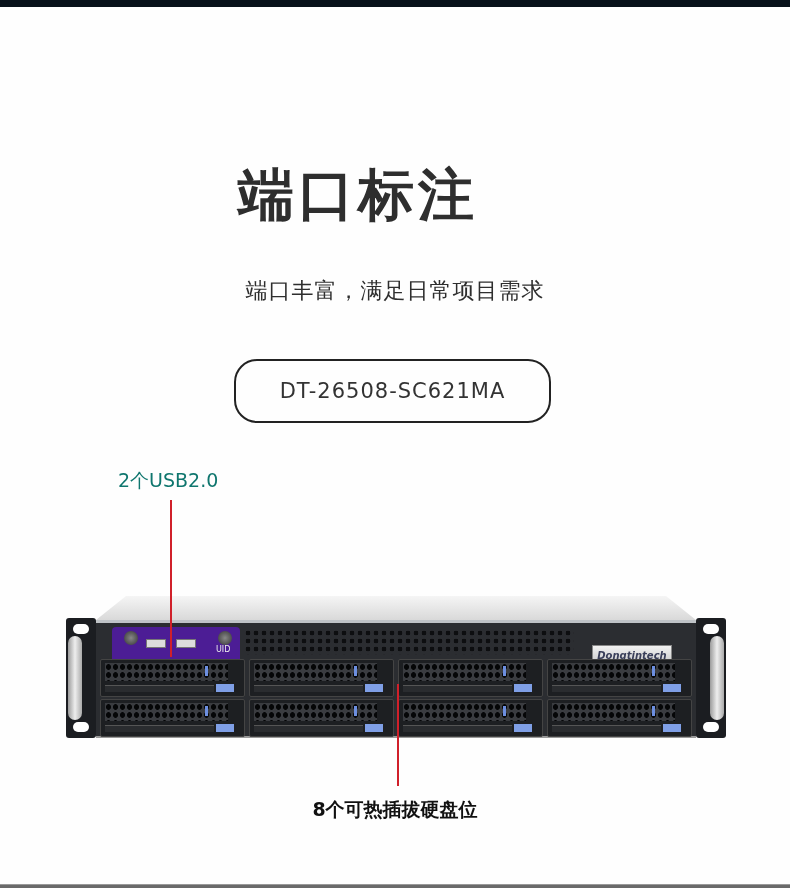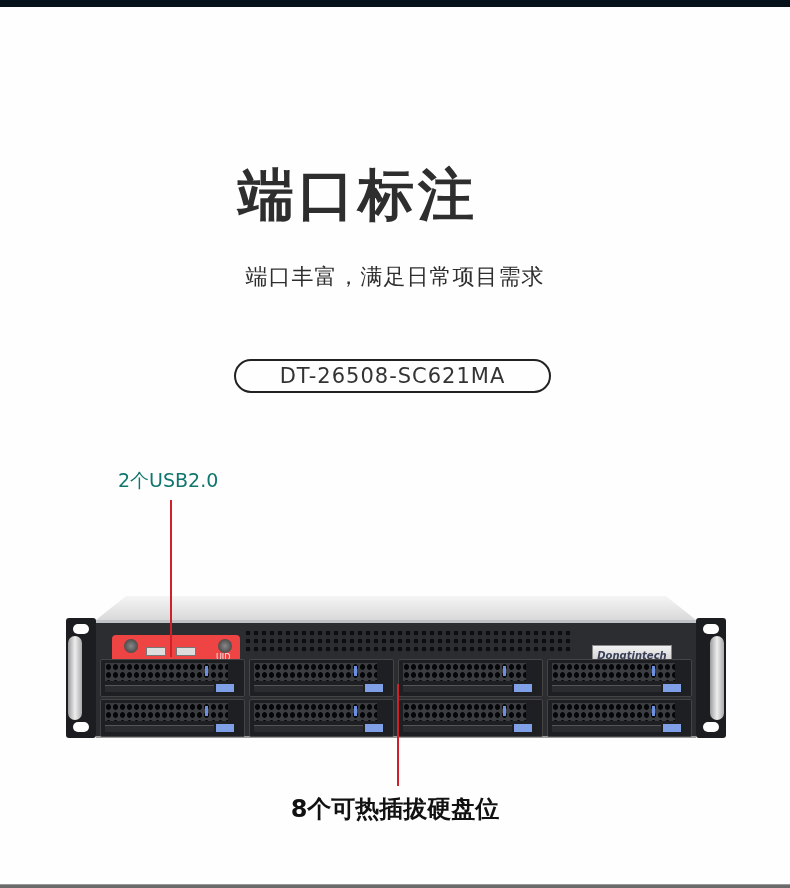--- a/index.html
+++ b/index.html
@@ -3,43 +3,43 @@
 <meta charset="utf-8">
 <style>
   * { margin: 0; padding: 0; box-sizing: border-box; }
   html, body { width: 790px; height: 888px; background: #fefefe; overflow: hidden; }
   body { position: relative; font-family: "DejaVu Sans", "Liberation Sans", sans-serif; color: #333; }
 
   .top-bar { position: absolute; left: 0; top: 0; width: 790px; height: 7px; background: #07111a; }
   .bottom-line { position: absolute; left: 0; top: 884px; width: 790px; height: 4px; background: #6a6a6a; border-top: 1px solid #999; }
 
   .title { position: absolute; left: 0; top: 160px; width: 716px; text-align: center; font-size: 56px; font-weight: bold; color: #2e2e2e; letter-spacing: 4px; line-height: 70px; }
-  .subtitle { position: absolute; left: 0; top: 262px; width: 790px; text-align: center; font-size: 22px; color: #2e2e2e; line-height: 30px; letter-spacing: 1px; }
+  .subtitle { position: absolute; left: 0; top: 276px; width: 790px; text-align: center; font-size: 22px; color: #2e2e2e; line-height: 30px; letter-spacing: 1px; }
 
-  .model-pill { position: absolute; left: 234px; top: 359px; width: 317px; height: 34px; border: 2px solid #222; border-radius: 23px; display: flex; align-items: center; justify-content: center; }
+  .model-pill { position: absolute; left: 234px; top: 359px; width: 317px; height: 64px; border: 2px solid #222; border-radius: 23px; display: flex; align-items: center; justify-content: center; }
   .model-pill span { font-family: "DejaVu Sans", sans-serif; font-size: 21px; color: #333; letter-spacing: 1px; }
 
   .label-usb { position: absolute; left: 118px; top: 468px; font-size: 19px; color: #0f766e; line-height: 24px; }
   .line-usb { position: absolute; left: 170px; top: 500px; width: 2px; height: 157px; background: #d0202a; }
 
-  .label-hdd { position: absolute; left: 0; top: 796px; width: 790px; text-align: center; font-size: 24px; color: #111; line-height: 26px; font-weight: bold; }
+  .label-hdd { position: absolute; left: 0; top: 796px; width: 790px; text-align: center; font-size: 19px; color: #111; line-height: 26px; font-weight: bold; }
   .line-hdd { position: absolute; left: 397px; top: 684px; width: 2px; height: 102px; background: #d0202a; }
 
   
   .server { position: absolute; left: 66px; top: 596px; width: 660px; height: 148px; }
   .server-top { position: absolute; left: 30px; top: 0; width: 600px; height: 24px; background: linear-gradient(#f5f5f5, #d9d9d9); clip-path: polygon(5% 0, 95% 0, 100% 100%, 0 100%); }
   .ear { position: absolute; top: 22px; width: 30px; height: 120px; background: #1b1d21; border-radius: 3px; }
   .ear.left { left: 0; }
   .ear.right { right: 0; }
   .ear .hole { position: absolute; left: 7px; width: 16px; height: 10px; background: #fff; border-radius: 5px; }
   .ear .handle { position: absolute; top: 18px; width: 14px; height: 84px; background: linear-gradient(90deg, #9b9b9b, #eee, #aaa); border-radius: 7px; }
   .ear.left .handle { left: 2px; }
   .ear.right .handle { right: 2px; }
   .face { position: absolute; left: 30px; top: 24px; width: 600px; height: 118px; background: #2b2d31; border-top: 3px solid #bfc3c7; border-bottom: 2px solid #999; }
-  .panel { position: absolute; left: 16px; top: 12px; width: 128px; height: 40px; background: #ef4444; border-radius: 4px; }
+  .panel { position: absolute; left: 16px; top: 4px; width: 128px; height: 40px; background: #4c1d95; border-radius: 4px; }
   .usb-port { position: absolute; top: 12px; width: 20px; height: 9px; background: #ddd; border: 1px solid #777; }
   .knob { position: absolute; top: 4px; width: 14px; height: 14px; border-radius: 50%; background: radial-gradient(#888, #333); }
   .uid { position: absolute; left: 104px; top: 18px; color: #eee; font-size: 8px; }
   .vent { position: absolute; left: 148px; top: 6px; width: 330px; height: 26px; background-image: radial-gradient(circle, #0d0e10 2.2px, transparent 2.6px); background-size: 8px 8px; }
   .logo { position: absolute; left: 496px; top: 6px; width: 80px; height: 20px; background: linear-gradient(#f2f2f2, #c9c9c9); border: 1px solid #888; display: flex; align-items: center; justify-content: center; font-size: 10px; font-style: italic; font-weight: bold; color: #3a3f5a; margin-top: 16px; }
   .bays { position: absolute; left: 4px; top: 36px; width: 592px; height: 78px; display: grid; grid-template-columns: repeat(4, 1fr); grid-template-rows: repeat(2, 1fr); gap: 2px 4px; }
   .bay { position: relative; background: #1d1f22; border: 1px solid #444; border-radius: 2px; }
   .bay .grill { position: absolute; left: 4px; top: 3px; right: 16px; height: 18px; background-image: radial-gradient(ellipse, #050607 2.2px, transparent 2.8px); background-size: 7px 8px; background-color: #3a3c40; }
   .bay .latch { position: absolute; right: 10px; bottom: 4px; width: 18px; height: 8px; background: #7f9fe6; }
   .bay .bar { position: absolute; left: 4px; bottom: 4px; right: 30px; height: 7px; background: #2a2c2f; border-top: 1px solid #555; }

